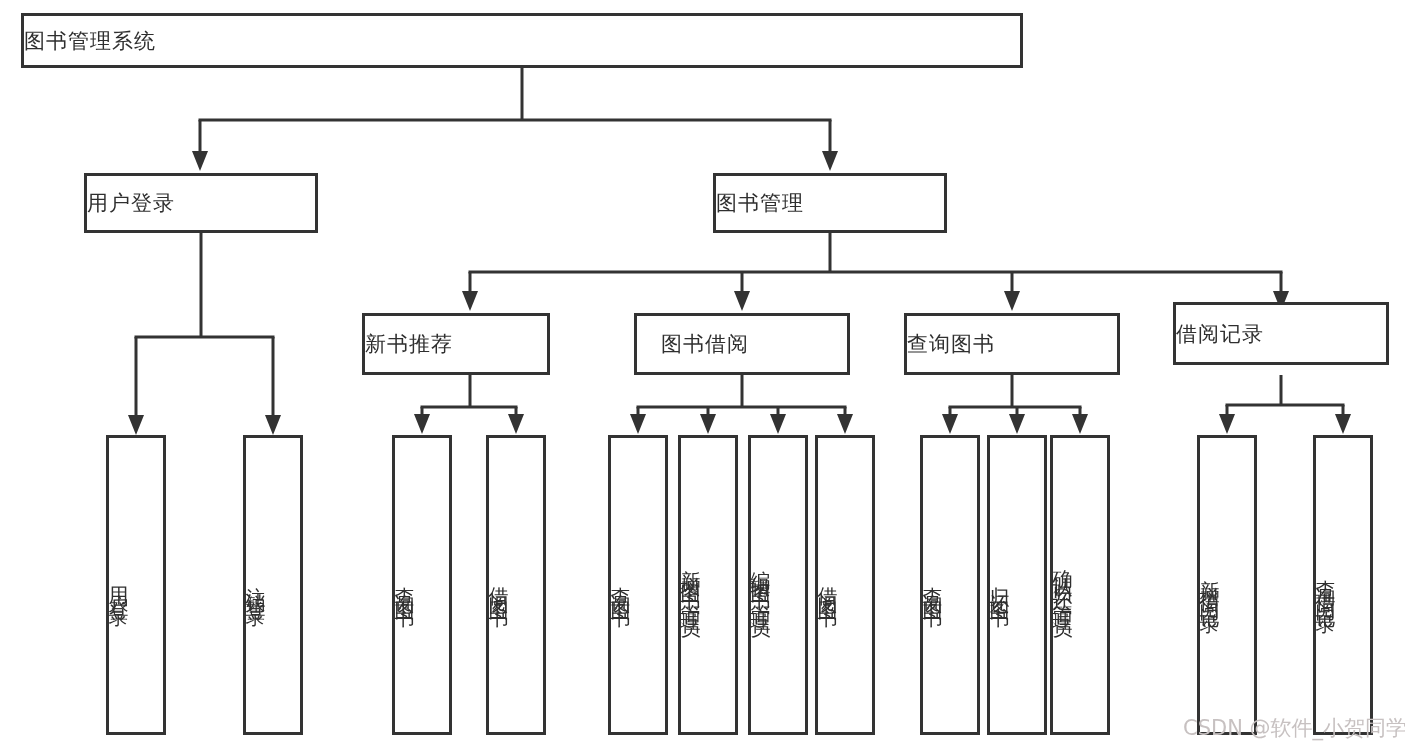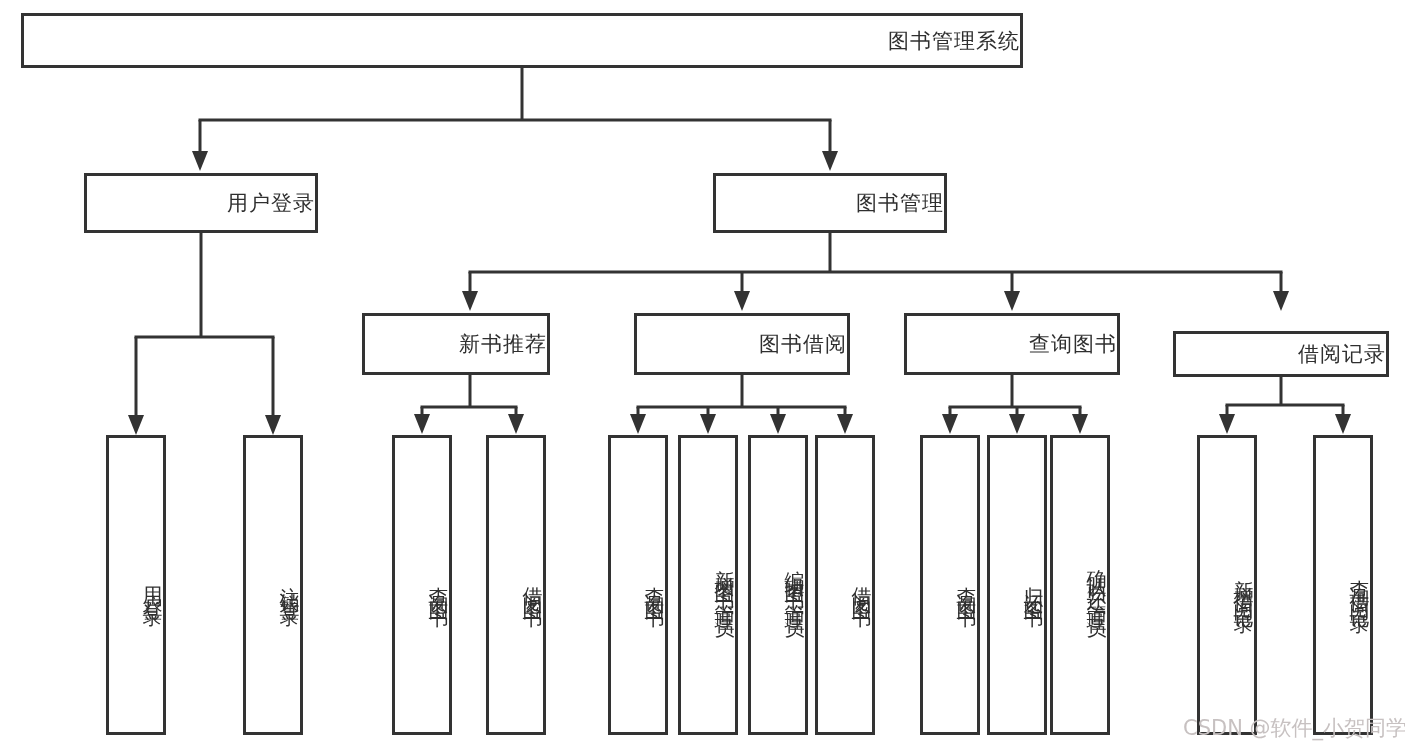--- a/index.html
+++ b/index.html
@@ -18,21 +18,21 @@
   }
   svg.wires line { stroke: #333333; stroke-width: 3; }
   svg.wires polygon { fill: #333333; }
   .box {
     position: absolute;
     box-sizing: border-box;
     background: #ffffff;
     border: 3px solid #333333;
     display: flex;
     align-items: center;
-    justify-content: flex-end;
+    justify-content: flex-start;
     color: #2f2f2f;
   }
   .hbox .box-label {
     font-size: 21px;
     letter-spacing: 1px;
     white-space: nowrap;
   }
   .vbox .box-label {
     writing-mode: vertical-rl;
     text-orientation: mixed;
@@ -137,27 +137,27 @@
   <div class="box hbox" style="left:84px; top:173px; width:234px; height:60px;">
     <span class="box-label">用户登录</span>
   </div>
   <div class="box hbox" style="left:713px; top:173px; width:234px; height:60px;">
     <span class="box-label">图书管理</span>
   </div>
 
   <div class="box hbox" style="left:362px; top:313px; width:188px; height:62px;">
     <span class="box-label">新书推荐</span>
   </div>
-  <div class="box hbox" style="left:634px; top:313px; width:216px; height:62px;">
+  <div class="box hbox" style="left:634px; top:313px; width:216px; height:62px;padding-left:24px;">
     <span class="box-label">图书借阅</span>
   </div>
   <div class="box hbox" style="left:904px; top:313px; width:216px; height:62px;">
     <span class="box-label">查询图书</span>
   </div>
-  <div class="box hbox" style="left:1173px; top:331px; width:216px; height:46px;">
+  <div class="box hbox" style="left:1173px; top:302px; width:216px; height:63px;">
     <span class="box-label">借阅记录</span>
   </div>
 
   <div class="box vbox" style="left:106px; top:435px; width:60px; height:300px;">
     <span class="box-label">用户登录</span>
   </div>
   <div class="box vbox" style="left:243px; top:435px; width:60px; height:300px;">
     <span class="box-label">注销登录</span>
   </div>
 

